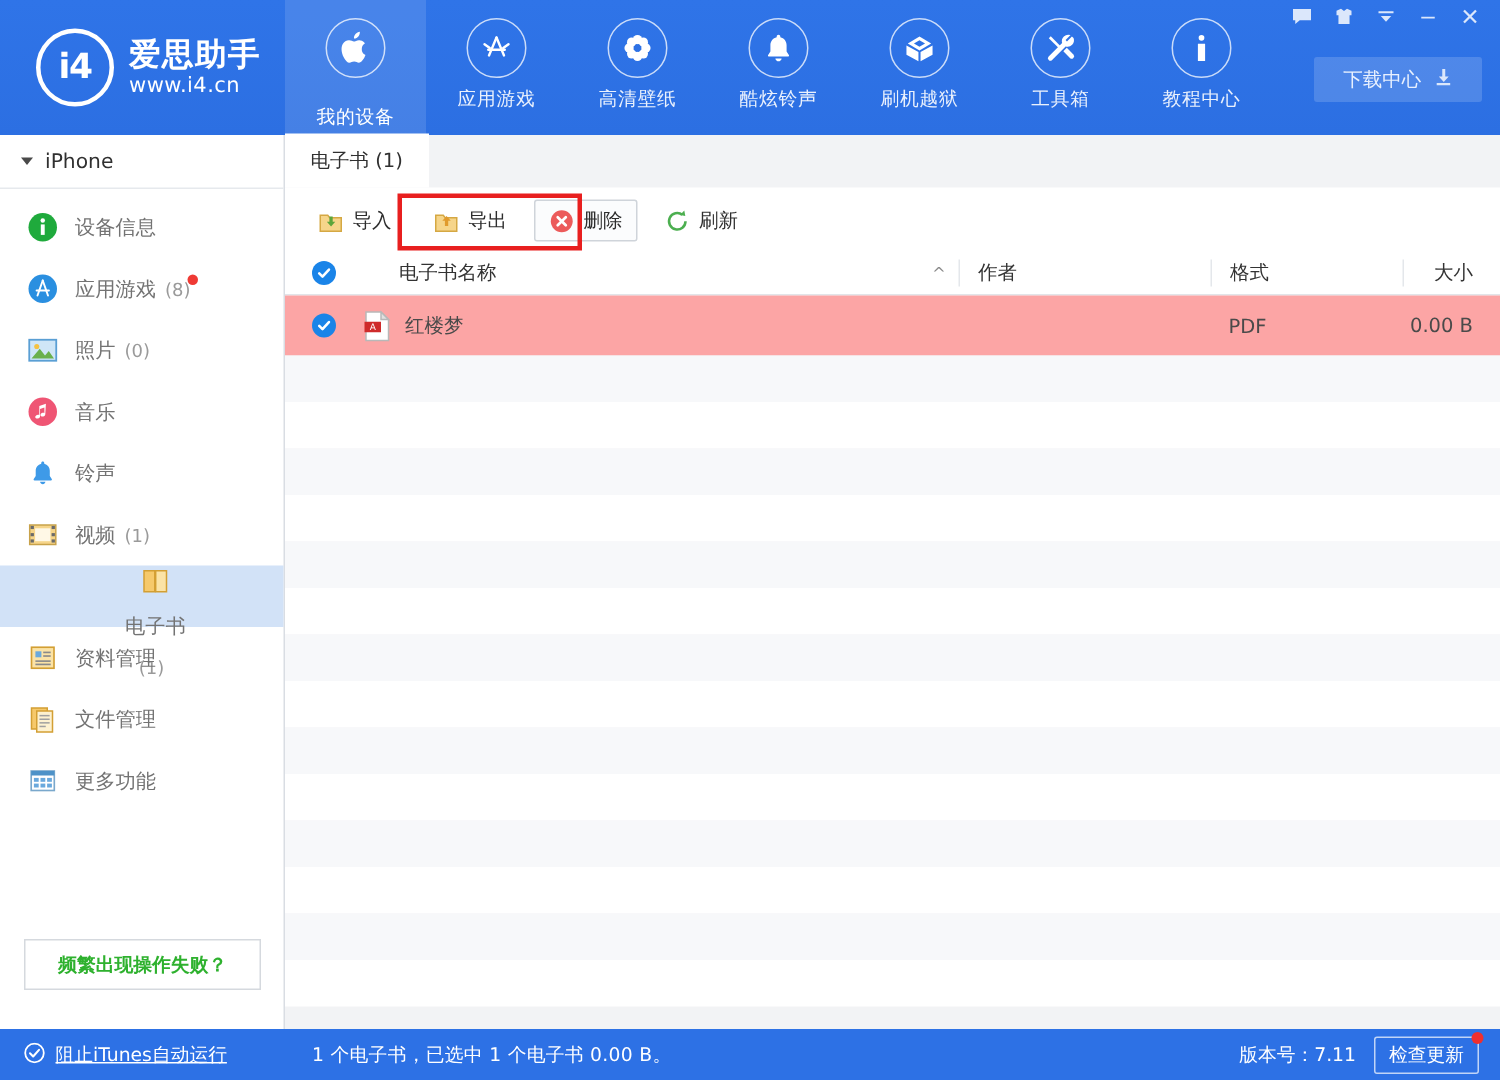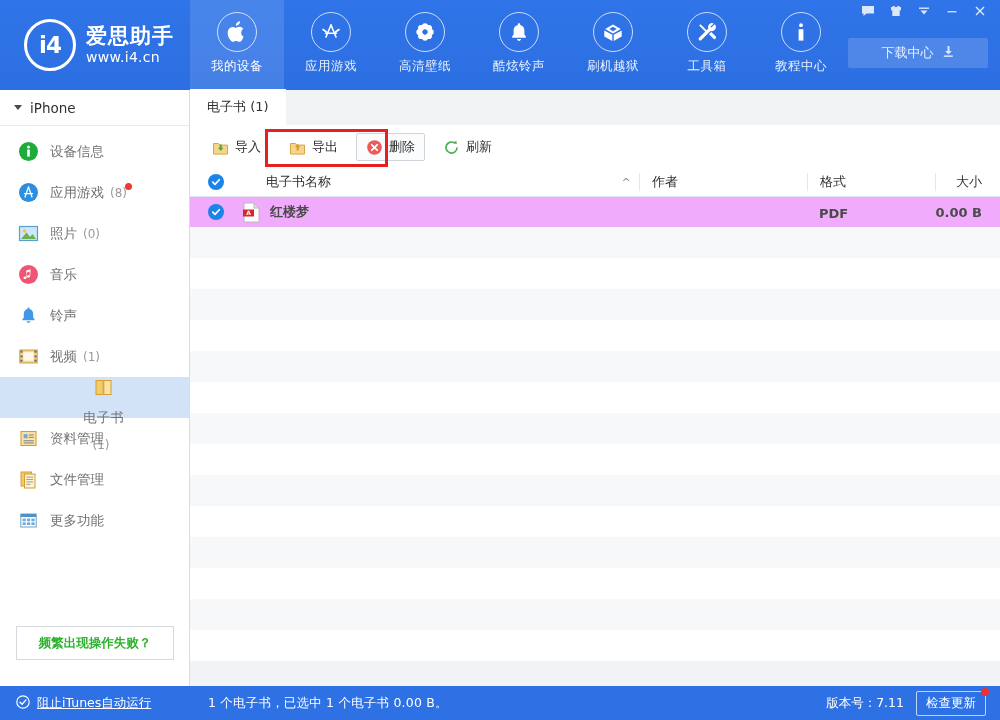--- a/index.html
+++ b/index.html
@@ -46,21 +46,21 @@
   }
 
   
   .nav { position: absolute; left: 190px; top: 0; height: 90px; display: flex; }
   .nav-item {
     width: 94px; height: 90px;
     display: flex; flex-direction: column; align-items: center;
     justify-content: flex-start; padding-top: 12px;
     cursor: pointer;
   }
-  .nav-item.active { background: rgba(255,255,255,0.12); }
+  .nav-item.active { background: rgba(255,255,255,0.12); gap: 12px; }
   .nav-icon {
     width: 40px; height: 40px; border-radius: 50%;
     border: 1.5px solid rgba(255,255,255,0.75);
     display: flex; align-items: center; justify-content: center;
     margin-bottom: 6px;
   }
   .nav-icon svg { display:block; }
   .nav-label {
     font-size: 12.5px; color: #eaf1fd; letter-spacing: 0.5px;
   }
@@ -74,21 +74,21 @@
   .wc-btn {
     width: 28px; height: 22px;
     display: flex; align-items: center; justify-content: center;
     color: #dbe7fb; cursor: pointer;
     font-size: 13px;
   }
   .wc-btn svg { display: block; }
 
   .dl-center {
     position: absolute; right: 12px; top: 38px;
-    width: 140px; height: 30px;
+    width: 112px; height: 30px;
     background: rgba(255,255,255,0.16);
     border-radius: 2px;
     display: flex; align-items: center; justify-content: center;
     color: #e8f0fe; font-size: 13px; cursor: pointer;
     gap: 8px;
   }
 
   
   .sidebar {
     position: absolute; left: 0; top: 90px;
@@ -197,21 +197,21 @@
     background: #1a84e8; display:flex;align-items:center;justify-content:center;
     cursor: pointer;
   }
   .chk svg { display:block; }
 
   .rows { position: relative; }
   .row {
     height: 31px; display: flex; align-items: center;
     font-size: 13px; color: #4a4a4a;
   }
-  .row.sel { background: #f0abfc; height: 30px; font-weight: bold; }
+  .row.sel { background: #fca5a5; height: 40px; }
   .row.odd { background: #f7f8fa; }
   .row.even { background: #ffffff; }
   .row .col-name { padding-left: 0; gap: 9px; }
   .row .col-author, .row .col-format, .row .col-size { border-left: none; }
   .pdf-ico { width: 19px; height: 21px; display:block; }
 
   
   .statusbar {
     position: absolute; left: 0; bottom: 0;
     width: 1000px; height: 34px;

